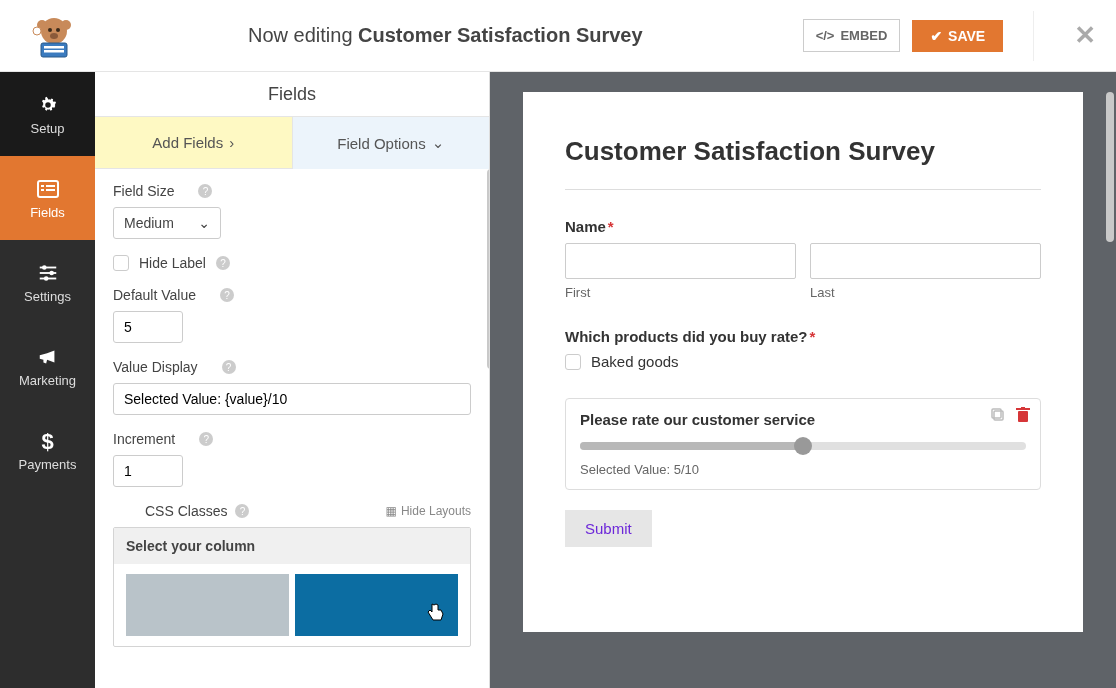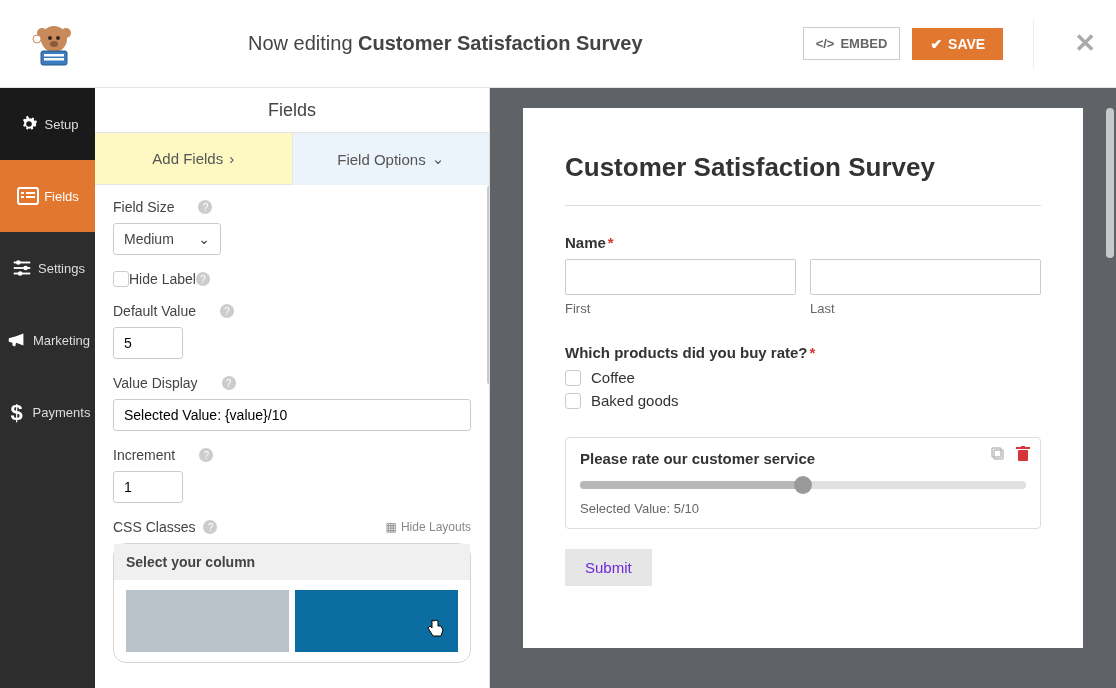--- a/index.html
+++ b/index.html
@@ -1,51 +1,51 @@
 <!DOCTYPE html>
 <html><head>
 <meta charset="utf-8">
 <style>
 * { box-sizing: border-box; margin: 0; padding: 0; }
 body { font-family: -apple-system, BlinkMacSystemFont, "Segoe UI", Helvetica, Arial, sans-serif; background: #fff; color: #444; height: 688px; width: 1116px; overflow: hidden; }
-.topbar { height: 88px; display: flex; align-items: center; padding: 5px 20px; border-bottom: 1px solid #e5e5e5; position: relative; }
+.topbar { height: 72px; display: flex; align-items: center; padding: 5px 20px; border-bottom: 1px solid #e5e5e5; position: relative; }
 .logo { width: 68px; display:flex; align-items:center; justify-content:center; }
 .topbar-title { flex: 1; text-align: center; font-size: 20px; color: #444; }
 .topbar-title b { font-weight: 700; }
 .topbar-right { display: flex; align-items: center; gap: 12px; }
 .btn-embed { border: 1px solid #ccc; background: #fff; color: #666; padding: 8px 12px; font-weight: 700; font-size: 13px; display:flex; align-items:center; gap:6px; cursor:pointer; }
 .btn-save { background: #e27730; color: #fff; border: none; padding: 8px 18px; font-weight: 700; font-size: 14px; display:flex; align-items:center; gap:6px; cursor:pointer; }
 .close-x { margin-left: 28px; color: #aaa; font-size: 26px; cursor:pointer; font-weight:bold; }
 .divider-v { width:1px; height:50px; background:#eee; margin-left:18px; }
 .body { display: flex; height: calc(100% - 72px); }
 .sidebar { width: 95px; background: #2d2d2d; color: #fff; display: flex; flex-direction: column; }
-.sidebar-item { height: 72px; display: flex; flex-direction: row; align-items: center; justify-content: center; gap: 4px; font-size: 13px; cursor:pointer; color: #ddd; }
+.sidebar-item { height: 84px; display: flex; flex-direction: column; align-items: center; justify-content: center; gap: 4px; font-size: 13px; cursor:pointer; color: #ddd; }
 .sidebar-item.active { background: #e27730; color: #fff; }
 .sidebar-item.current { background: #1a1a1a; }
 .sidebar-icon { width: 24px; height: 24px; display:flex; align-items:center; justify-content:center; }
 .midpanel { width: 395px; border-right: 1px solid #ddd; display:flex; flex-direction:column; background:#fff; }
 .fields-header { height: 45px; display:flex; align-items:center; justify-content:center; font-size: 18px; color:#444; border-bottom:1px solid #e5e5e5; background:#fff;}
 .tabs { display:flex; height: 52px; }
 .tab { flex:1; display:flex; align-items:center; justify-content:center; gap:6px; font-size:15px; color:#555; cursor:pointer; }
 .tab.active { background:#ecf4fb; }
 .tab.inactive { background:#fef9c3; border-bottom:1px solid #e5e5e5; border-right:1px solid #e5e5e5; }
 .options-scroll { flex:1; overflow-y:auto; position:relative; }
 .options { padding: 14px 18px 30px 18px; }
 .option-row { margin-bottom: 16px; }
 .option-label { font-size: 14px; color: #444; margin-bottom: 8px; display:flex; align-items:center; gap:24px;}
 .help { width:14px; height:14px; border-radius:50%; background:#ccc; color:#fff; font-size:10px; display:inline-flex; align-items:center; justify-content:center; cursor:pointer; }
 .select-medium, .input-sm, .input-full { border:1px solid #ccc; border-radius:3px; padding:7px 10px; font-size:14px; background:#fff; }
 .select-medium { width: 108px; display:flex; justify-content:space-between; cursor:pointer; }
 .input-sm { width: 70px; }
 .input-full { width: 100%; }
-.checkbox-row { display:flex; align-items:center; font-size:14px; color:#444; }
+.checkbox-row { display:flex; align-items:center; gap:10px; font-size:14px; color:#444; }
 .cbx { width:16px; height:16px; border:1px solid #ccc; border-radius:3px; background:#fff; cursor:pointer; display:inline-block; }
-.css-header { display:flex; justify-content:space-between; }
+.css-header { display:flex; justify-content:space-between;margin-left:32px; }
 .hide-layouts { font-size:12px; color:#888; display:flex; align-items:center; gap:4px; cursor:pointer; }
-.column-box { border:1px solid #d4d4d4; border-radius:13px; margin-top:8px; }
+.column-box { border:1px solid #d4d4d4; border-radius:2px; margin-top:8px; }
 .column-box-hdr { background:#f0f0f0; padding:10px 12px; font-size:14px; font-weight:600; color:#444; }
 .column-row { display:flex; gap:6px; padding:10px 12px; }
 .col-swatch { flex:1; height:62px; cursor:pointer; }
 .col-swatch.gray { background:#b9c3c9; }
 .col-swatch.blue { background:#0c6da2; position:relative; }
 .scroll-thumb { position:absolute; right:-6px; top:0; width:8px; height:200px; background:#c9c9c9; border-radius:4px; }
 .preview { flex:1; background:#5f6368; padding: 20px; overflow:auto; position:relative; }
 .preview-inner { width: 560px; min-height: 540px; background:#fff; margin: 0 auto; padding: 44px 42px; position:relative; }
 .form-title { font-size:26px; font-weight:700; color:#333; line-height:1.2; margin-bottom:22px; }
 .hr { border:none; border-top:1px solid #ddd; margin: 10px 0 28px; }
@@ -258,24 +258,20 @@
             <div class="sublabel">Last</div>
           </div>
         </div>
       </div>
 
       <div class="section">
         <div class="field-label"><span>Which products did you buy rate?</span><span class="req">*</span></div>
         <div class="cbx-list">
           <div class="cbx-item">
             <span class="cbx"></span>
-            <span>Coffee</span>
-          </div>
-          <div class="cbx-item">
-            <span class="cbx"></span>
             <span>Baked goods</span>
           </div>
         </div>
       </div>
 
       <div class="slider-block">
         <div class="slider-tools">
           <span class="tool-copy">
             <svg width="16" height="16" viewBox="0 0 16 16" fill="none" stroke="#bdbdbd" stroke-width="1.5">
                 <rect x="4" y="4" width="9" height="9" rx="1"></rect>

